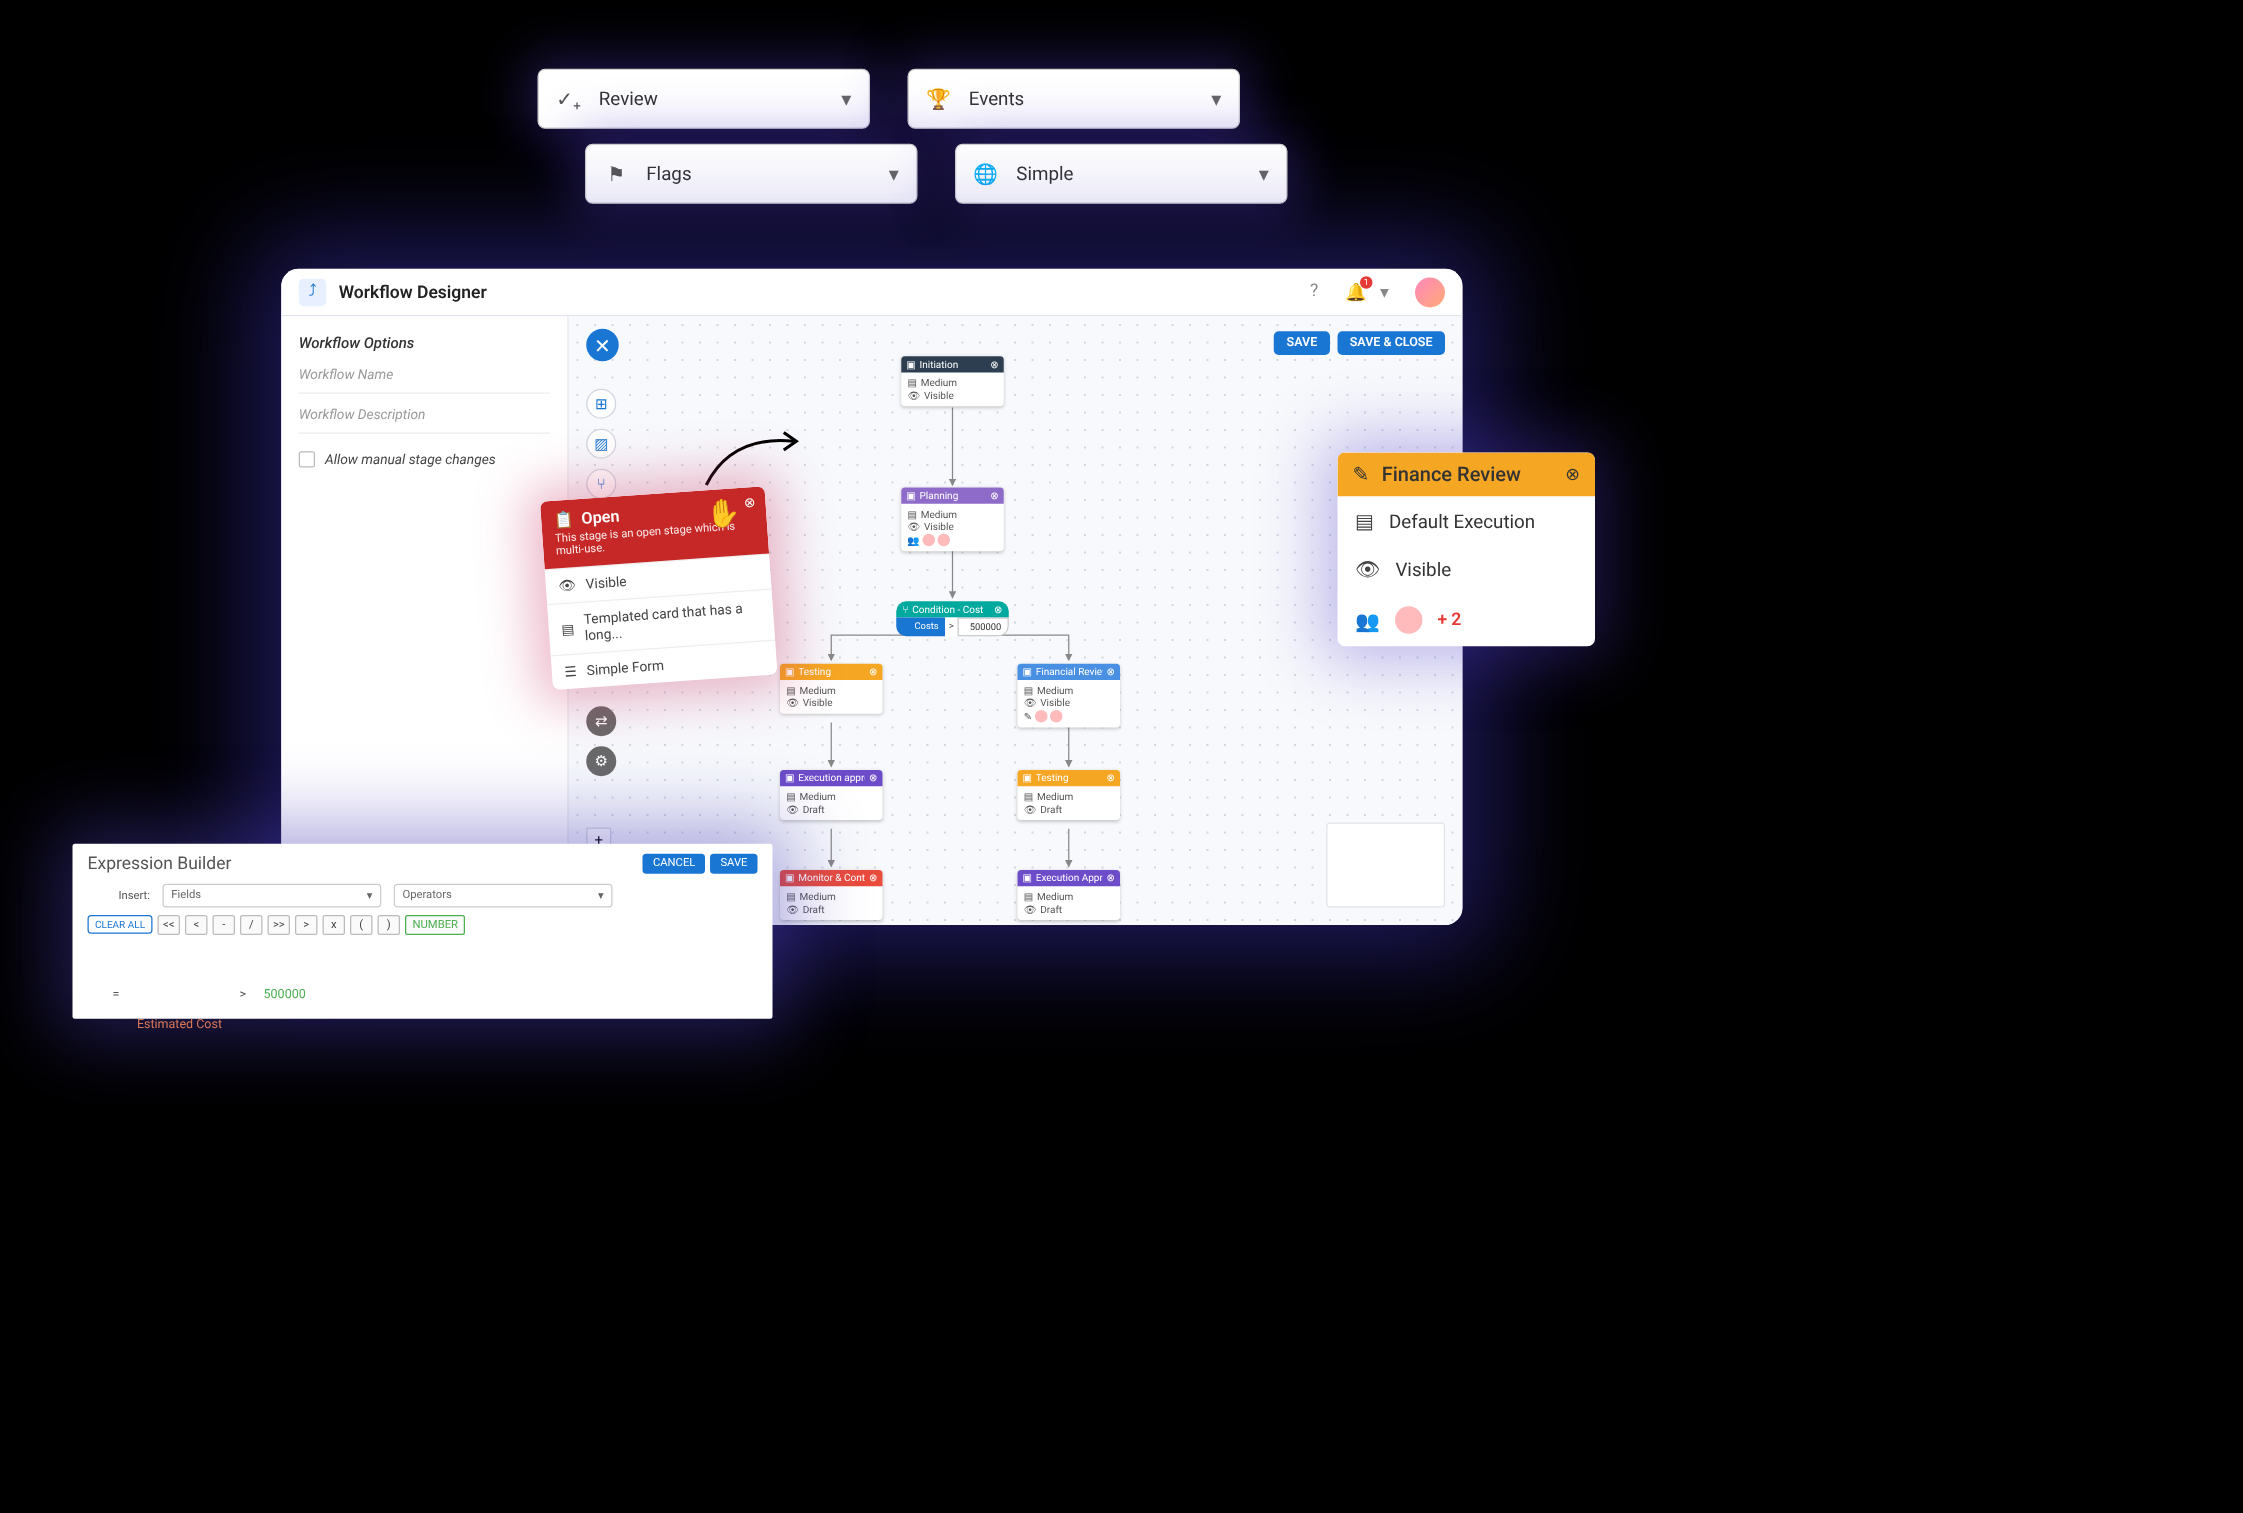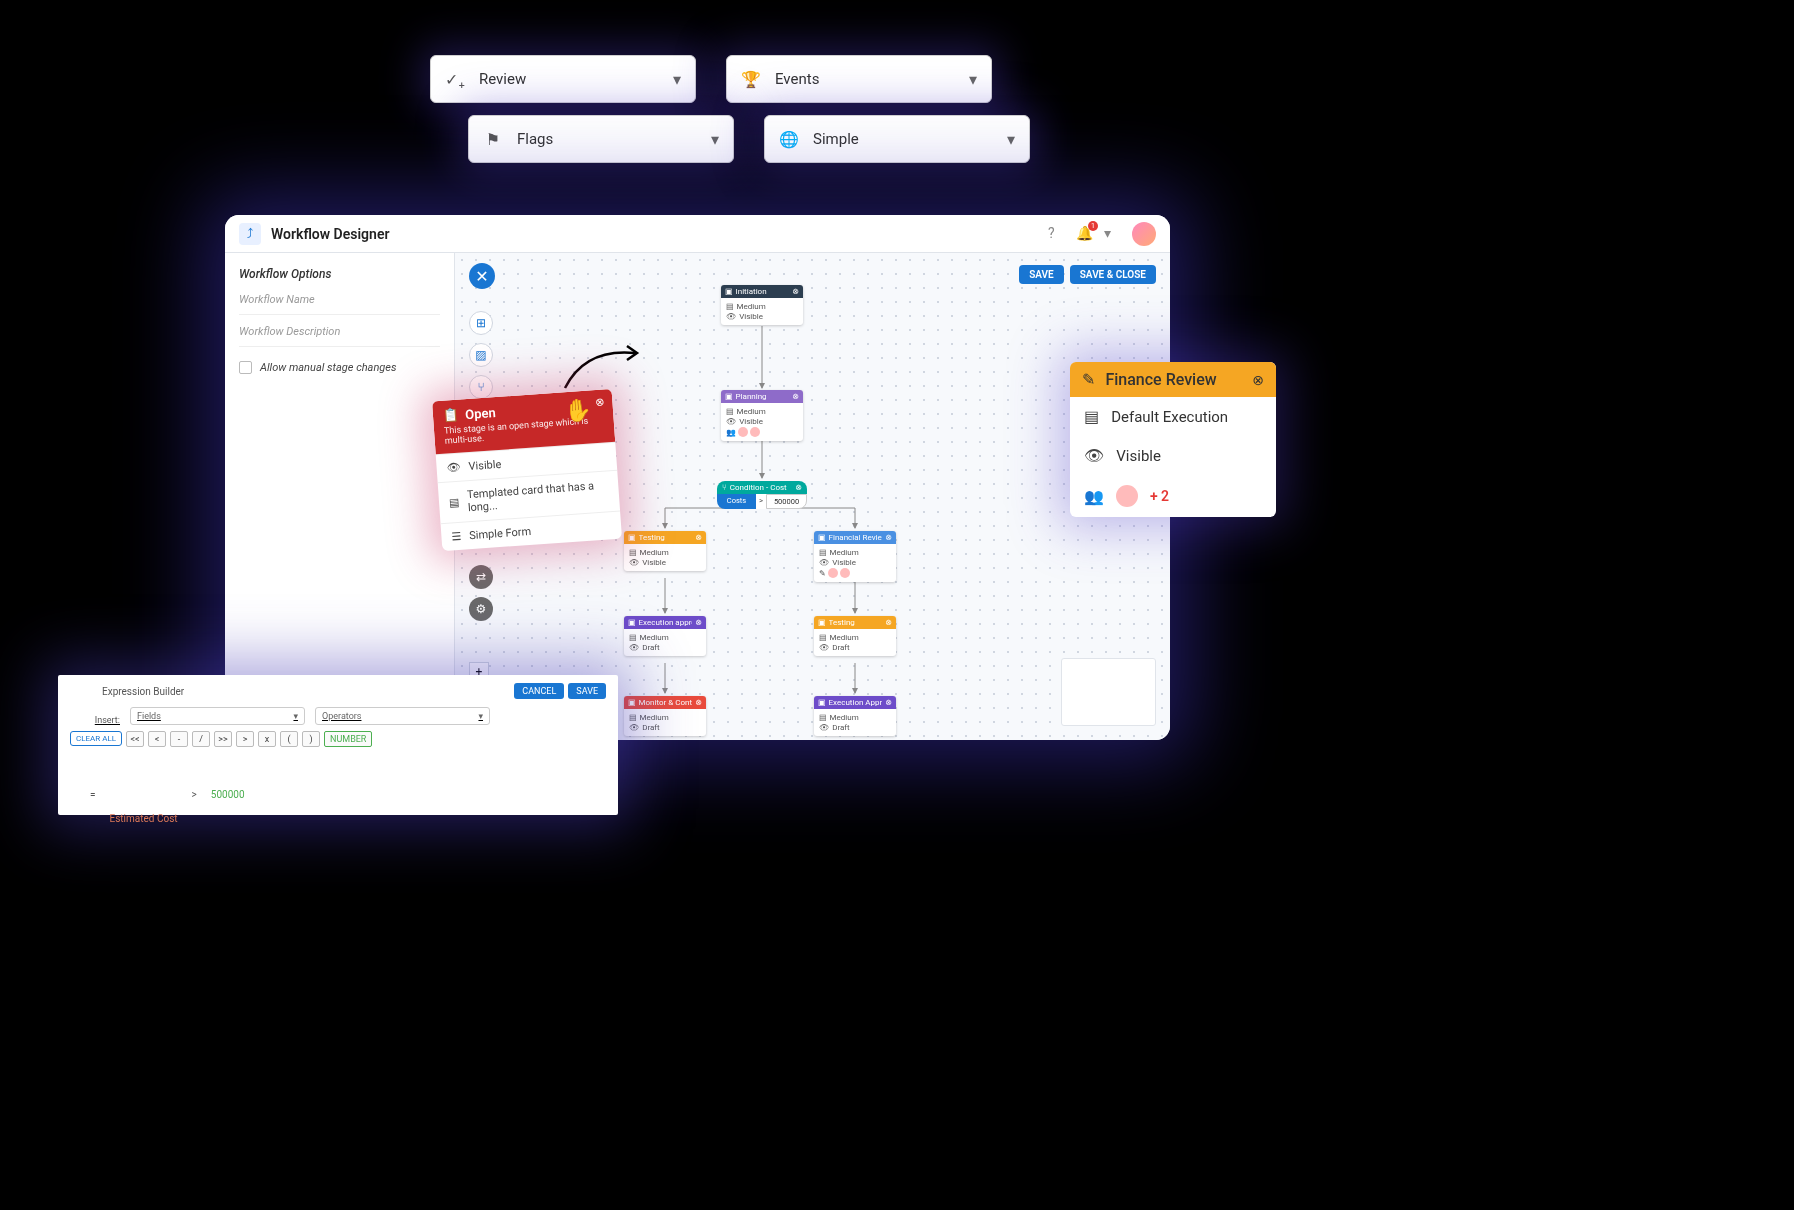--- a/index.html
+++ b/index.html
@@ -55,21 +55,21 @@
 .hdr-dark { background:#2c3e50; }
 .hdr-purple { background:#8e6bc9; }
 .hdr-orange { background:#f5a623; }
 .hdr-blue { background:#4a90e2; }
 .hdr-violet { background:#6d4cc9; }
 .hdr-red { background:#e94b3c; }
 
 .condition-node { position:absolute; width:90px; }
 .cond-hdr { background:#00a99d; color:#fff; font-size:8px; padding:2px 5px; border-radius:8px 8px 0 0; display:flex; gap:3px; }
 .cond-body { display:flex; }
-.cond-pill { flex:1; padding:2px 5px; font-size:7.5px; color:#fff; text-align:center; }
+.cond-pill { flex:1; padding:2px 5px; font-size:7.5px; color:#fff; text-align:right; }
 .cond-pill.blue { background:#1976d2; border-radius:0 0 0 8px; }
 .cond-pill.wh { background:#fff; color:#333; border:1px solid #ccc; border-radius:0 0 8px 0; }
 
 svg.connectors { position:absolute; top:0; left:0; width:100%; height:100%; pointer-events:none; }
 
 
 .open-card { position:absolute; top:395px; left:437px; width:180px; background:#fff; border-radius:6px; box-shadow:0 0 40px 12px rgba(200,50,100,0.35); transform:rotate(-4deg); overflow:hidden; }
 .open-hdr { background:#c62828; color:#fff; padding:8px 10px; position:relative; }
 .open-hdr .oh-title { font-size:13px; font-weight:600; display:flex; align-items:center; gap:6px; }
 .open-hdr .oh-sub { font-size:9px; opacity:0.9; margin-top:2px; }
@@ -87,25 +87,25 @@
 .fin-hdr .fh-t { flex:1; font-size:16px; }
 .fin-hdr .fh-c { font-size:14px; }
 .fin-row { padding:10px 14px; display:flex; align-items:center; gap:12px; font-size:15px; color:#333; }
 .fin-row .fr-ic { font-size:16px; color:#444; }
 .fin-avatar { width:22px; height:22px; border-radius:50%; background:#fbb; }
 .fin-plus { color:#e53935; font-size:14px; font-weight:600; }
 
 
 .expr-panel { position:absolute; top:675px; left:58px; width:560px; height:140px; background:#fff; border-radius:2px; box-shadow:0 0 60px 15px rgba(70,60,180,0.45); padding:8px 12px; }
 .expr-top { display:flex; align-items:center; }
-.expr-title { font-size:10px; color:#555; flex:1;margin-left:32px; }
+.expr-title { font-size:14px; color:#555; flex:1; }
 .expr-btn { border:none; border-radius:3px; padding:3px 8px; font-size:9px; cursor:pointer; margin-left:4px; }
 .expr-btn.cancel { background:#1976d2; color:#fff; }
 .expr-btn.save { background:#1976d2; color:#fff; }
-.expr-row2 { display:flex; align-items:flex-end; gap:10px; margin-top:8px;text-decoration:underline; }
+.expr-row2 { display:flex; align-items:center; gap:10px; margin-top:8px; }
 .expr-label { font-size:9px; color:#555; width:50px; text-align:right; }
 .expr-select { flex:1; border:1px solid #ccc; border-radius:3px; padding:3px 6px; font-size:9px; color:#666; display:flex; justify-content:space-between; max-width:175px; }
 .expr-row3 { display:flex; align-items:flex-start; gap:4px; margin-top:6px; }
 .expr-clear { border:1px solid #1976d2; color:#1976d2; background:#fff; border-radius:3px; font-size:8px; padding:2px 5px; }
 .op-btn { width:18px; height:16px; border:1px solid #bbb; background:#fafafa; border-radius:2px; font-size:9px; display:flex; align-items:center; justify-content:center; color:#444; }
 .op-btn.num { border-color:#4caf50; color:#4caf50; width:auto; padding:4px 5px; }
 .expr-formula { margin-top:18px; display:flex; align-items:center; gap:14px; font-size:10px; padding-left:20px; }
 .expr-formula .eq { color:#555; }
 .expr-formula .var { color:#d97757;margin-top:48px; }
 .expr-formula .op { color:#555; }

